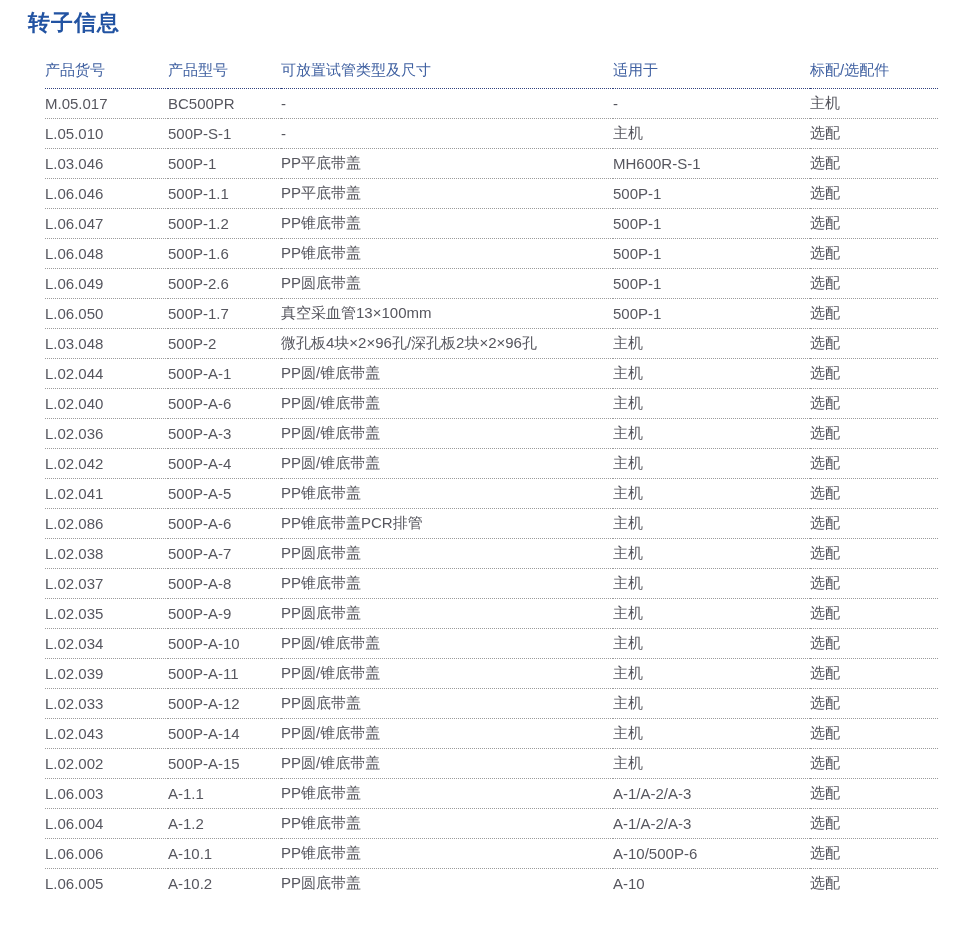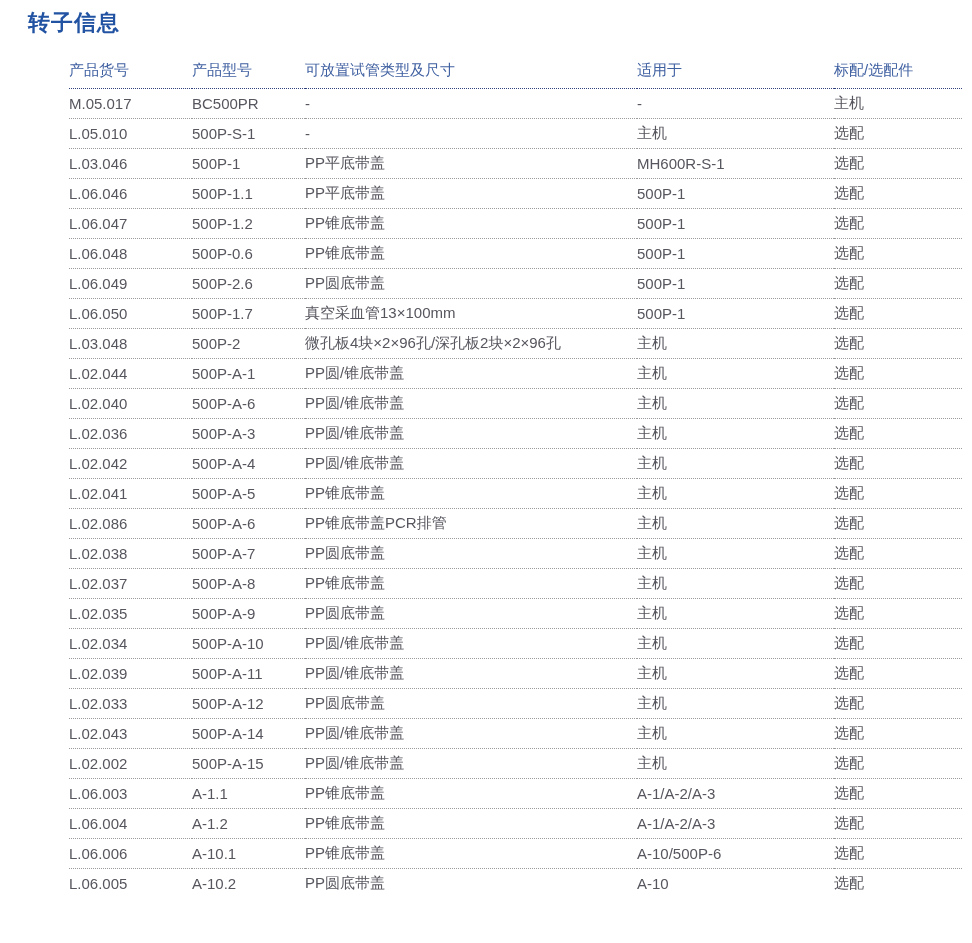--- a/index.html
+++ b/index.html
@@ -19,21 +19,21 @@
     position: absolute;
     left: 28px;
     top: 8px;
     font-size: 22px;
     font-weight: bold;
     color: #2253a2;
     letter-spacing: 1px;
   }
   table.rotor-table {
     position: absolute;
-    left: 69px;
+    left: 45px;
     top: 52px;
     width: 893px;
     border-collapse: collapse;
     table-layout: fixed;
   }
   table.rotor-table th {
     text-align: left;
     font-weight: normal;
     font-size: 15px;
     color: #3e5fa0;
@@ -118,21 +118,21 @@
         </tr>
         <tr>
           <td>L.06.047</td>
           <td>500P-1.2</td>
           <td>PP锥底带盖</td>
           <td>500P-1</td>
           <td>选配</td>
         </tr>
         <tr>
           <td>L.06.048</td>
-          <td>500P-0.6</td>
+          <td>500P-1.6</td>
           <td>PP锥底带盖</td>
           <td>500P-1</td>
           <td>选配</td>
         </tr>
         <tr>
           <td>L.06.049</td>
           <td>500P-2.6</td>
           <td>PP圆底带盖</td>
           <td>500P-1</td>
           <td>选配</td>

